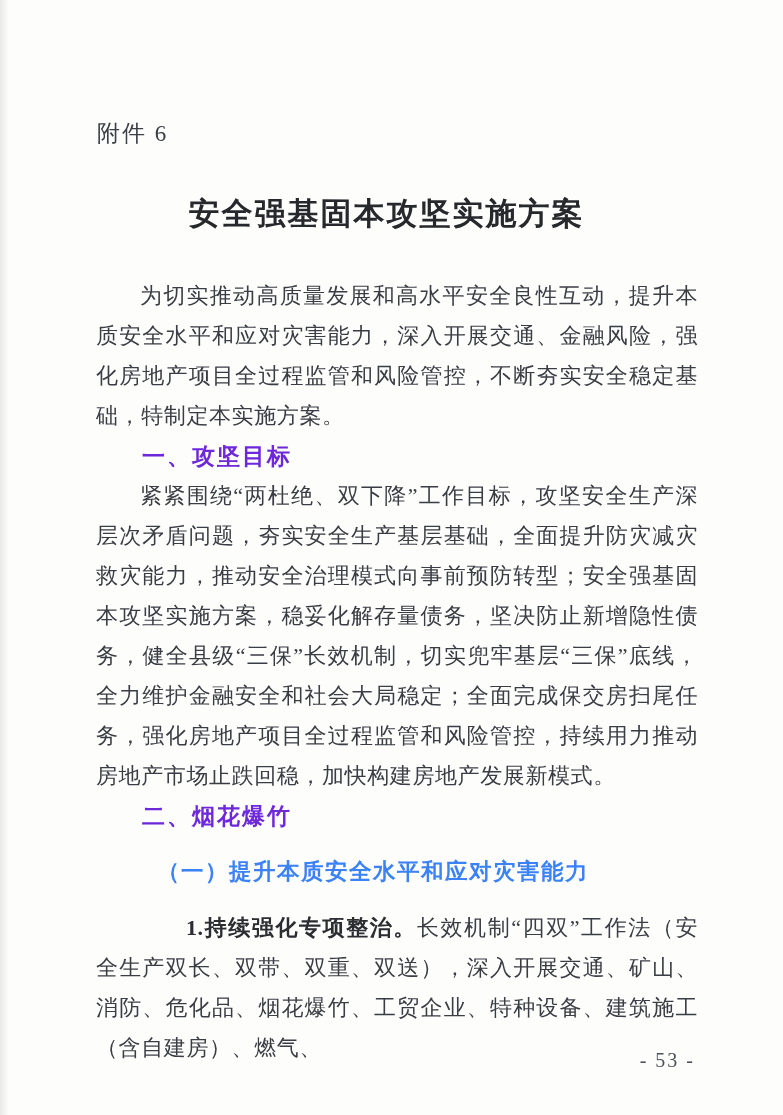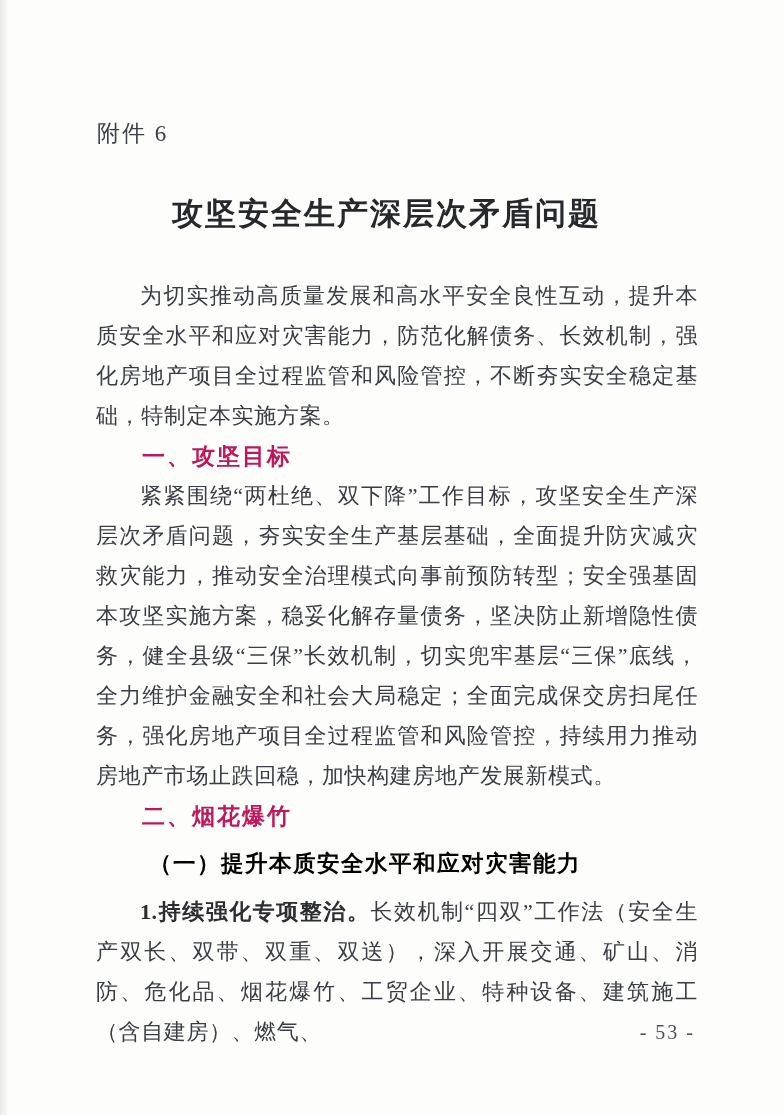--- a/index.html
+++ b/index.html
@@ -50,54 +50,54 @@
   }
   .content p { margin: 0; text-indent: 2em; }
   .heading-hei {
     margin: 0;
     font-size: 23px;
     line-height: 40px;
     font-weight: 700;
     text-indent: 2em;
     text-align: left;
     letter-spacing: 2px;
-    color: #be185d;
+    color: #6d28d9;
     font-family: "Liberation Sans", "DejaVu Sans", sans-serif;
   }
   .heading-kai {
-    margin: 8px;
+    margin: 16px;
     font-size: 22.5px;
     line-height: 40px;
     font-weight: 700;
     text-indent: 2em;
     text-align: left;
     letter-spacing: 1.5px;
-    color: #000000;
+    color: #3b82f6;
   }
-  .task-lead { font-weight: 700; color: #2b2d31; }
+  .task-lead { font-weight: 700; color: #2b2d31; margin-left: 46px; }
   .page-number {
     position: absolute;
-    top: 1021px; right: 88px;
+    top: 1049px; right: 88px;
     font-size: 20px;
     letter-spacing: 2px;
     color: #4d5056;
   }
 </style>
 </head>
 <body>
 
 <div class="page">
   <div class="scan-edge"></div>
 
   <div class="attachment-label">附件 6</div>
 
-  <h1 class="doc-title">攻坚安全生产深层次矛盾问题</h1>
+  <h1 class="doc-title">安全强基固本攻坚实施方案</h1>
 
   <div class="content">
-    <p>为切实推动高质量发展和高水平安全良性互动，提升本质安全水平和应对灾害能力，防范化解债务、长效机制，强化房地产项目全过程监管和风险管控，不断夯实安全稳定基础，特制定本实施方案。</p>
+    <p>为切实推动高质量发展和高水平安全良性互动，提升本质安全水平和应对灾害能力，深入开展交通、金融风险，强化房地产项目全过程监管和风险管控，不断夯实安全稳定基础，特制定本实施方案。</p>
 
     <h2 class="heading-hei">一、攻坚目标</h2>
 
     <p>紧紧围绕“两杜绝、双下降”工作目标，攻坚安全生产深层次矛盾问题，夯实安全生产基层基础，全面提升防灾减灾救灾能力，推动安全治理模式向事前预防转型；安全强基固本攻坚实施方案，稳妥化解存量债务，坚决防止新增隐性债务，健全县级“三保”长效机制，切实兜牢基层“三保”底线，全力维护金融安全和社会大局稳定；全面完成保交房扫尾任务，强化房地产项目全过程监管和风险管控，持续用力推动房地产市场止跌回稳，加快构建房地产发展新模式。</p>
 
     <h2 class="heading-hei">二、烟花爆竹</h2>
 
     <h3 class="heading-kai">（一）提升本质安全水平和应对灾害能力</h3>
 
     <p><span class="task-lead">1.持续强化专项整治。</span><span>长效机制“四双”工作法（安全生产双长、双带、双重、双送），深入开展交通、矿山、消防、危化品、烟花爆竹、工贸企业、特种设备、建筑施工（含自建房）、燃气、</span></p>

